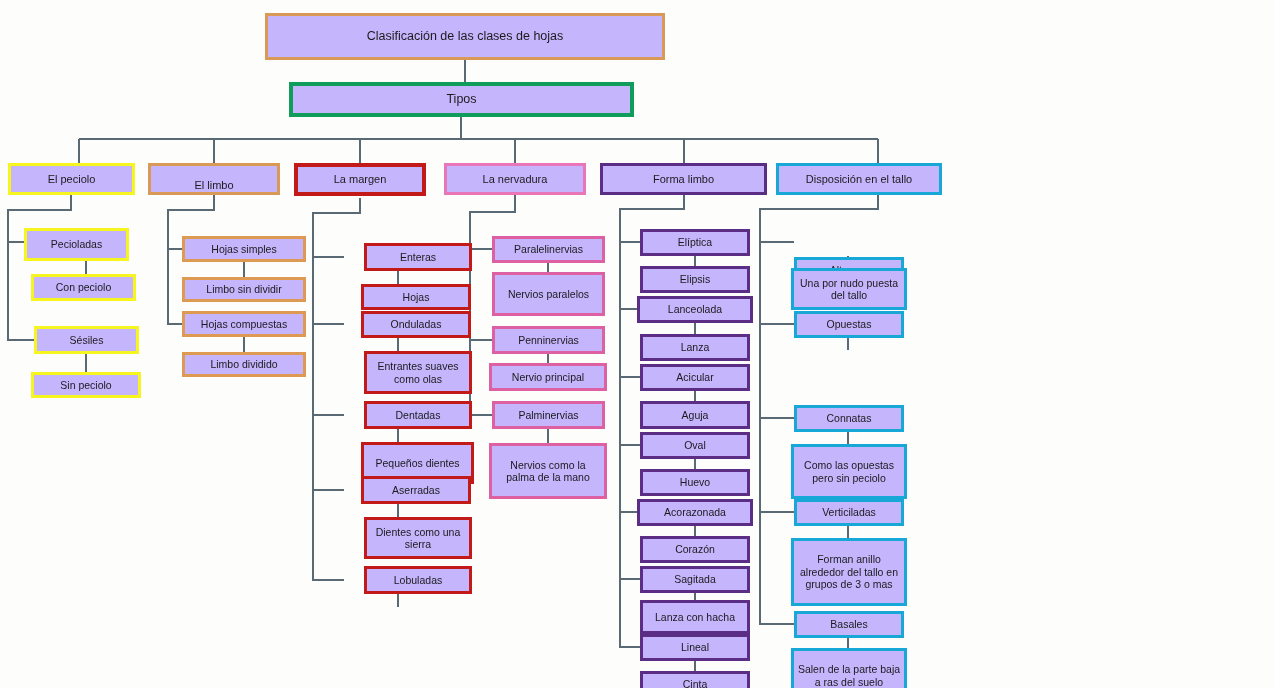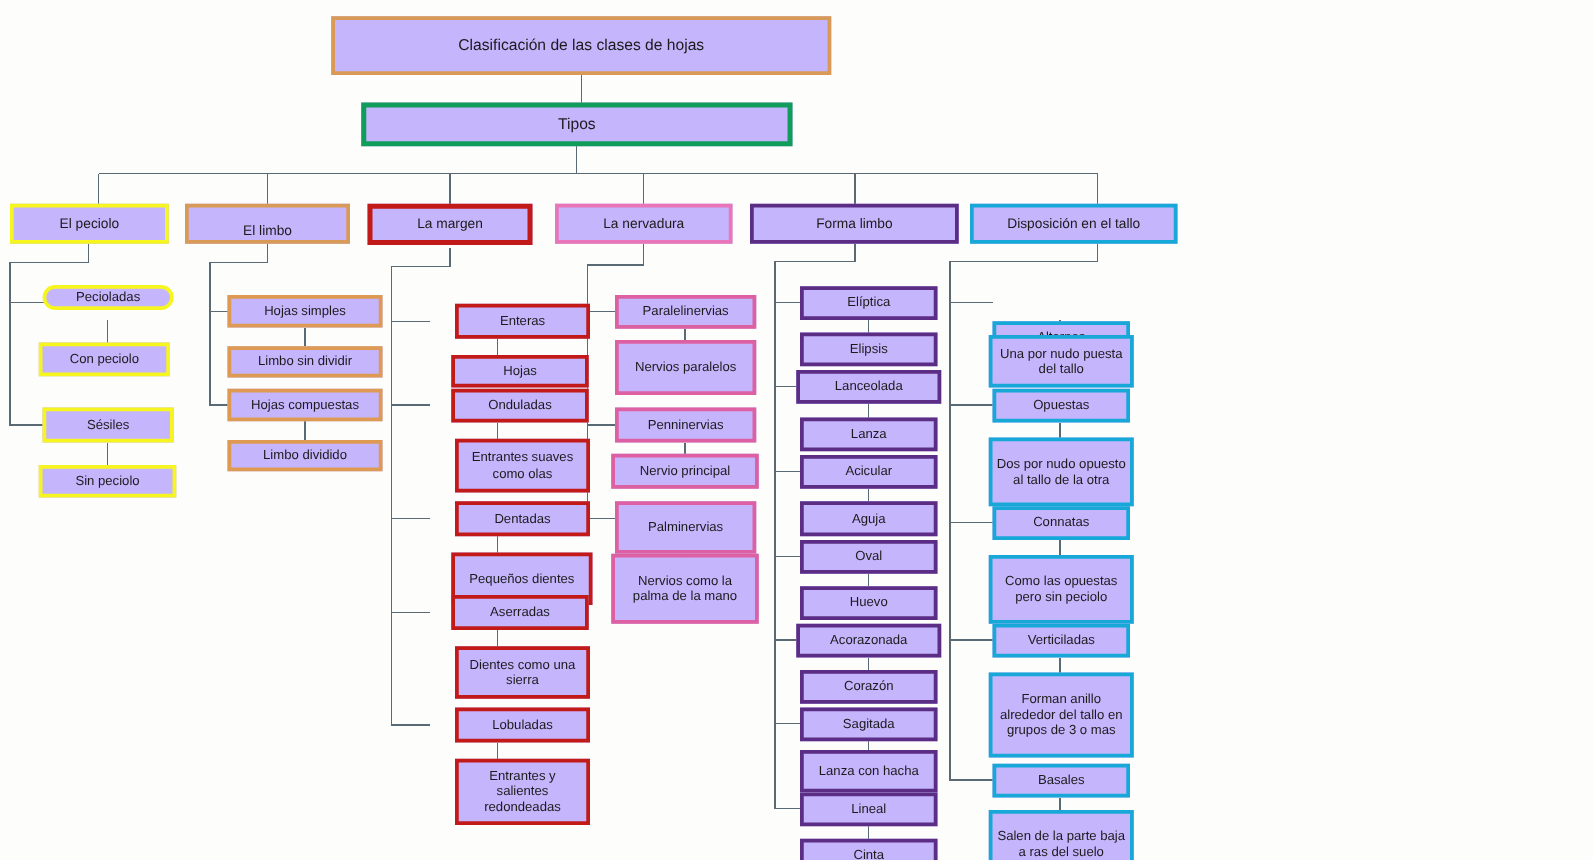--- a/index.html
+++ b/index.html
@@ -143,21 +143,21 @@
   <div class="node h-pink" style="left:444px;top:163px;width:142px;height:32px;">
     <span>La nervadura</span>
   </div>
   <div class="node h-purple" style="left:600px;top:163px;width:167px;height:32px;">
     <span>Forma limbo</span>
   </div>
   <div class="node h-cyan" style="left:776px;top:163px;width:166px;height:32px;">
     <span>Disposición en el tallo</span>
   </div>
 
-  <div class="node b-yellow" style="left:34px;top:228px;width:105px;height:20px;border-radius:13px;">
+  <div class="node b-yellow" style="left:24px;top:228px;width:105px;height:33px;">
     <span>Pecioladas</span>
     </div>
   <div class="node b-yellow" style="left:31px;top:274px;width:105px;height:27px;">
     <span>Con peciolo</span>
     </div>
   <div class="node b-yellow" style="left:34px;top:326px;width:105px;height:28px;">
     <span>Sésiles</span>
     </div>
   <div class="node b-yellow" style="left:31px;top:372px;width:110px;height:26px;">
     <span>Sin peciolo</span>
@@ -196,37 +196,34 @@
     </div>
   <div class="node b-red" style="left:341px;top:476px;width:110px;height:28px;">
     <span>Aserradas</span>
     </div>
   <div class="node b-red" style="left:344px;top:517px;width:108px;height:42px;">
     <span>Dientes como una sierra</span>
     </div>
   <div class="node b-red" style="left:344px;top:566px;width:108px;height:28px;">
     <span>Lobuladas</span>
     </div>
-  <div class="node b-red" style="left:344px;top:607px;width:108px;height:53px;">
-    <span>Entrantes y salientes redondeadas</span>
-    </div>
 
   <div class="node b-pink" style="left:492px;top:236px;width:113px;height:27px;">
     <span>Paralelinervias</span>
     </div>
   <div class="node b-pink" style="left:492px;top:272px;width:113px;height:44px;">
     <span>Nervios paralelos</span>
     </div>
   <div class="node b-pink" style="left:492px;top:326px;width:113px;height:28px;">
     <span>Penninervias</span>
     </div>
   <div class="node b-pink" style="left:489px;top:363px;width:118px;height:28px;">
     <span>Nervio principal</span>
     </div>
-  <div class="node b-pink" style="left:492px;top:401px;width:113px;height:42px;">
+  <div class="node b-pink" style="left:492px;top:401px;width:113px;height:28px;">
     <span>Palminervias</span>
     </div>
   <div class="node b-pink" style="left:489px;top:443px;width:118px;height:56px;">
     <span>Nervios como la palma de la mano</span>
     </div>
 
   <div class="node b-purple" style="left:640px;top:229px;width:110px;height:27px;">
     <span>Elíptica</span>
     </div>
   <div class="node b-purple" style="left:640px;top:266px;width:110px;height:27px;">
@@ -271,23 +268,20 @@
 
   <div class="node b-cyan" style="left:794px;top:229px;width:110px;height:27px;margin-top:28px;">
     <span>Alternas</span>
     </div>
   <div class="node b-cyan" style="left:791px;top:268px;width:116px;height:42px;">
     <span>Una por nudo puesta del tallo</span>
     </div>
   <div class="node b-cyan" style="left:794px;top:311px;width:110px;height:27px;">
     <span>Opuestas</span>
     </div>
-  <div class="node b-cyan" style="left:791px;top:350px;width:116px;height:55px;">
-    <span>Dos por nudo opuesto al tallo de la otra</span>
-    </div>
   <div class="node b-cyan" style="left:794px;top:405px;width:110px;height:27px;">
     <span>Connatas</span>
     </div>
   <div class="node b-cyan" style="left:791px;top:444px;width:116px;height:55px;">
     <span>Como las opuestas pero sin peciolo</span>
     </div>
   <div class="node b-cyan" style="left:794px;top:499px;width:110px;height:27px;">
     <span>Verticiladas</span>
     </div>
   <div class="node b-cyan" style="left:791px;top:538px;width:116px;height:68px;">

